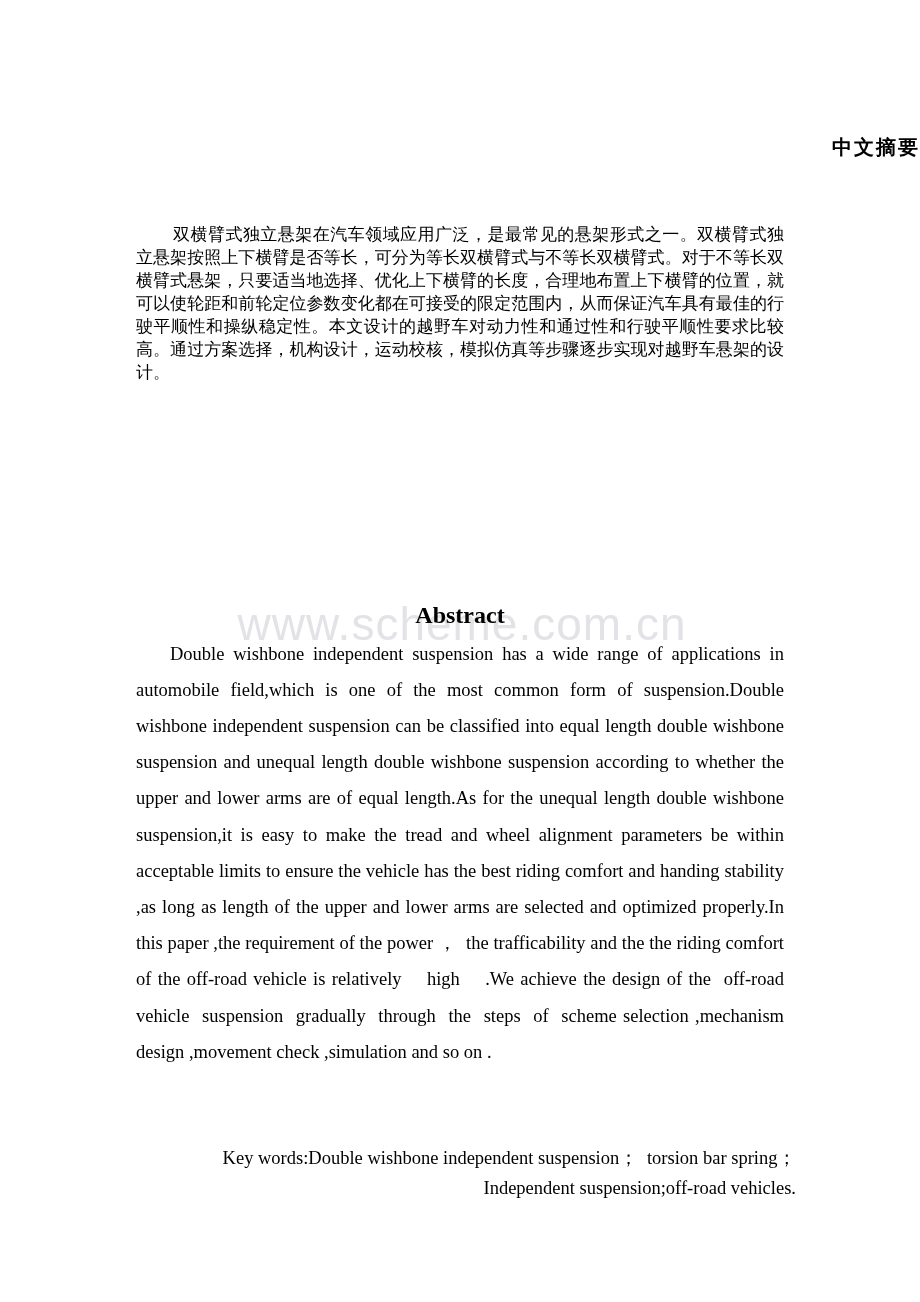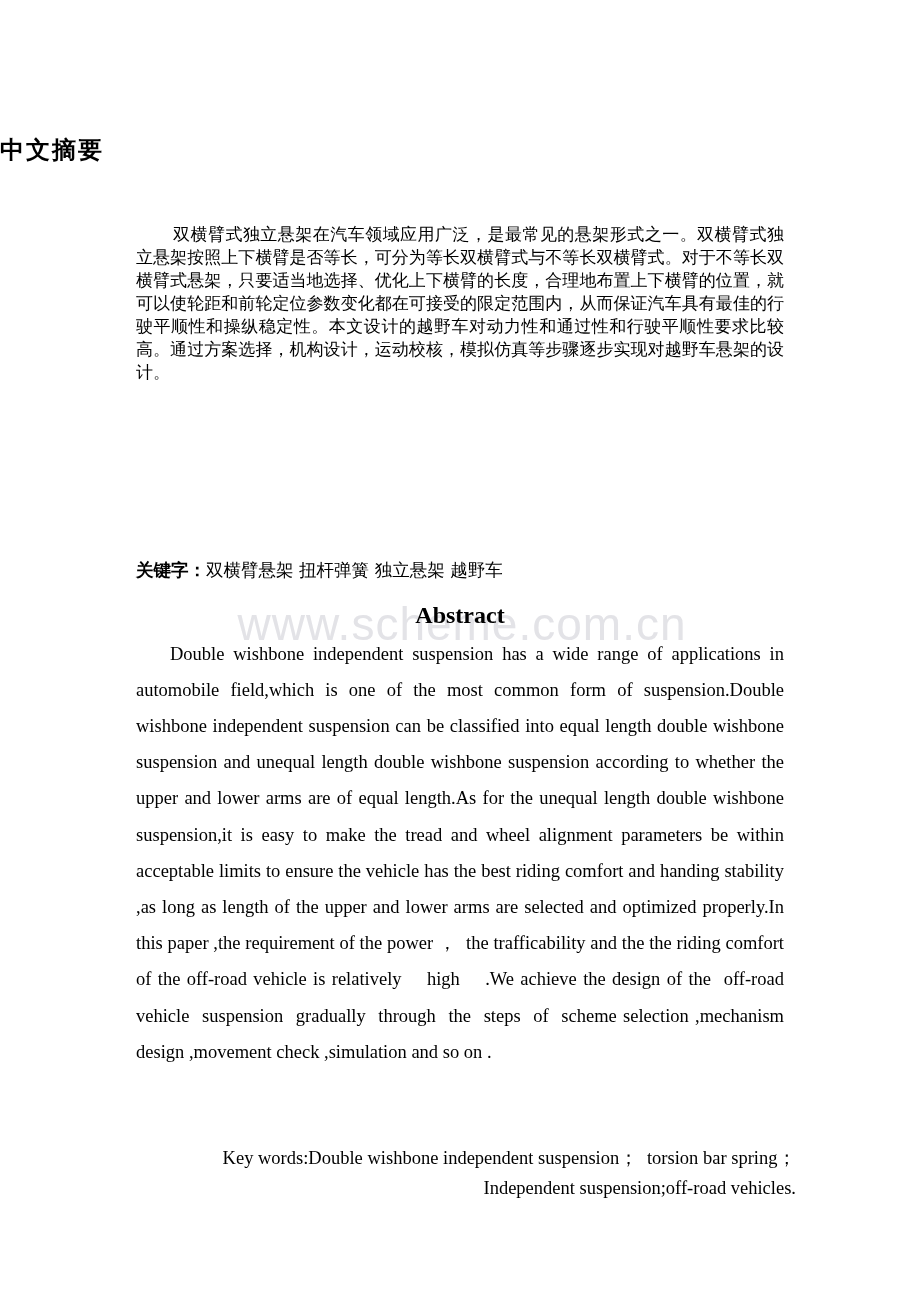--- a/index.html
+++ b/index.html
@@ -41,24 +41,24 @@
     line-height: 1;
   }
 
   .layer-text { position: relative; z-index: 2; }
 
   
   .cn-title {
     position: absolute;
     left: 0; top: 118px;
     width: 920px;
-    text-align: left;
+    text-align: right;
     font-family: "DejaVu Sans", "Liberation Sans", sans-serif;
     font-weight: bold;
-    font-size: 24px;
+    font-size: 20px;
     line-height: 32px;
     letter-spacing: 2px;
   }
 
   .abstract-title {
     position: absolute;
     left: 0; top: 580px;
     width: 920px;
     text-align: center;
     font-family: "Liberation Serif", "DejaVu Serif", serif;
@@ -131,21 +131,20 @@
 <body style="background: rgb(255, 255, 255); color: rgb(0, 0, 0);">
 
 <div class="page">
 
   <div class="watermark" style="color: rgb(227, 227, 231);">www.scheme.com.cn</div>
 
   <h1 class="cn-title layer-text">中文摘要</h1>
 
   <p class="cn-para layer-text">双横臂式独立悬架在汽车领域应用广泛，是最常见的悬架形式之一。双横臂式独立悬架按照上下横臂是否等长，可分为等长双横臂式与不等长双横臂式。对于不等长双横臂式悬架，只要适当地选择、优化上下横臂的长度，合理地布置上下横臂的位置，就可以使轮距和前轮定位参数变化都在可接受的限定范围内，从而保证汽车具有最佳的行驶平顺性和操纵稳定性。本文设计的越野车对动力性和通过性和行驶平顺性要求比较高。通过方案选择，机构设计，运动校核，模拟仿真等步骤逐步实现对越野车悬架的设计。</p>
 
-  <p class="cn-keywords layer-text"><span class="kw-label">关键字：</span><span class="kw-value">双横臂悬架 扭杆弹簧 独立悬架 越野车</span></p>
 
   <h2 class="abstract-title layer-text">Abstract</h2>
 
   <p class="en-para layer-text">Double wishbone independent suspension has a wide range of applications in automobile field,which is one of the most common form of suspension.Double wishbone independent suspension can be classified into equal length double wishbone suspension and unequal length double wishbone suspension according to whether the upper and lower arms are of equal length.As for the unequal length double wishbone suspension,it is easy to make the tread and wheel alignment parameters be within acceptable limits to ensure the vehicle has the best riding comfort and handing stability ,as long as length of the upper and lower arms are selected and optimized properly.In this paper ,the requirement of the power ，  the trafficability and the the riding comfort of the off-road vehicle is relatively    high    .We achieve the design of the  off-road  vehicle  suspension  gradually  through  the  steps  of  scheme selection ,mechanism design ,movement check ,simulation and so on .</p>
 
   <p class="en-keywords layer-text">Key words:Double wishbone independent suspension；  torsion bar spring；
 Independent suspension;off-road vehicles.</p>
 
 </div>
 

